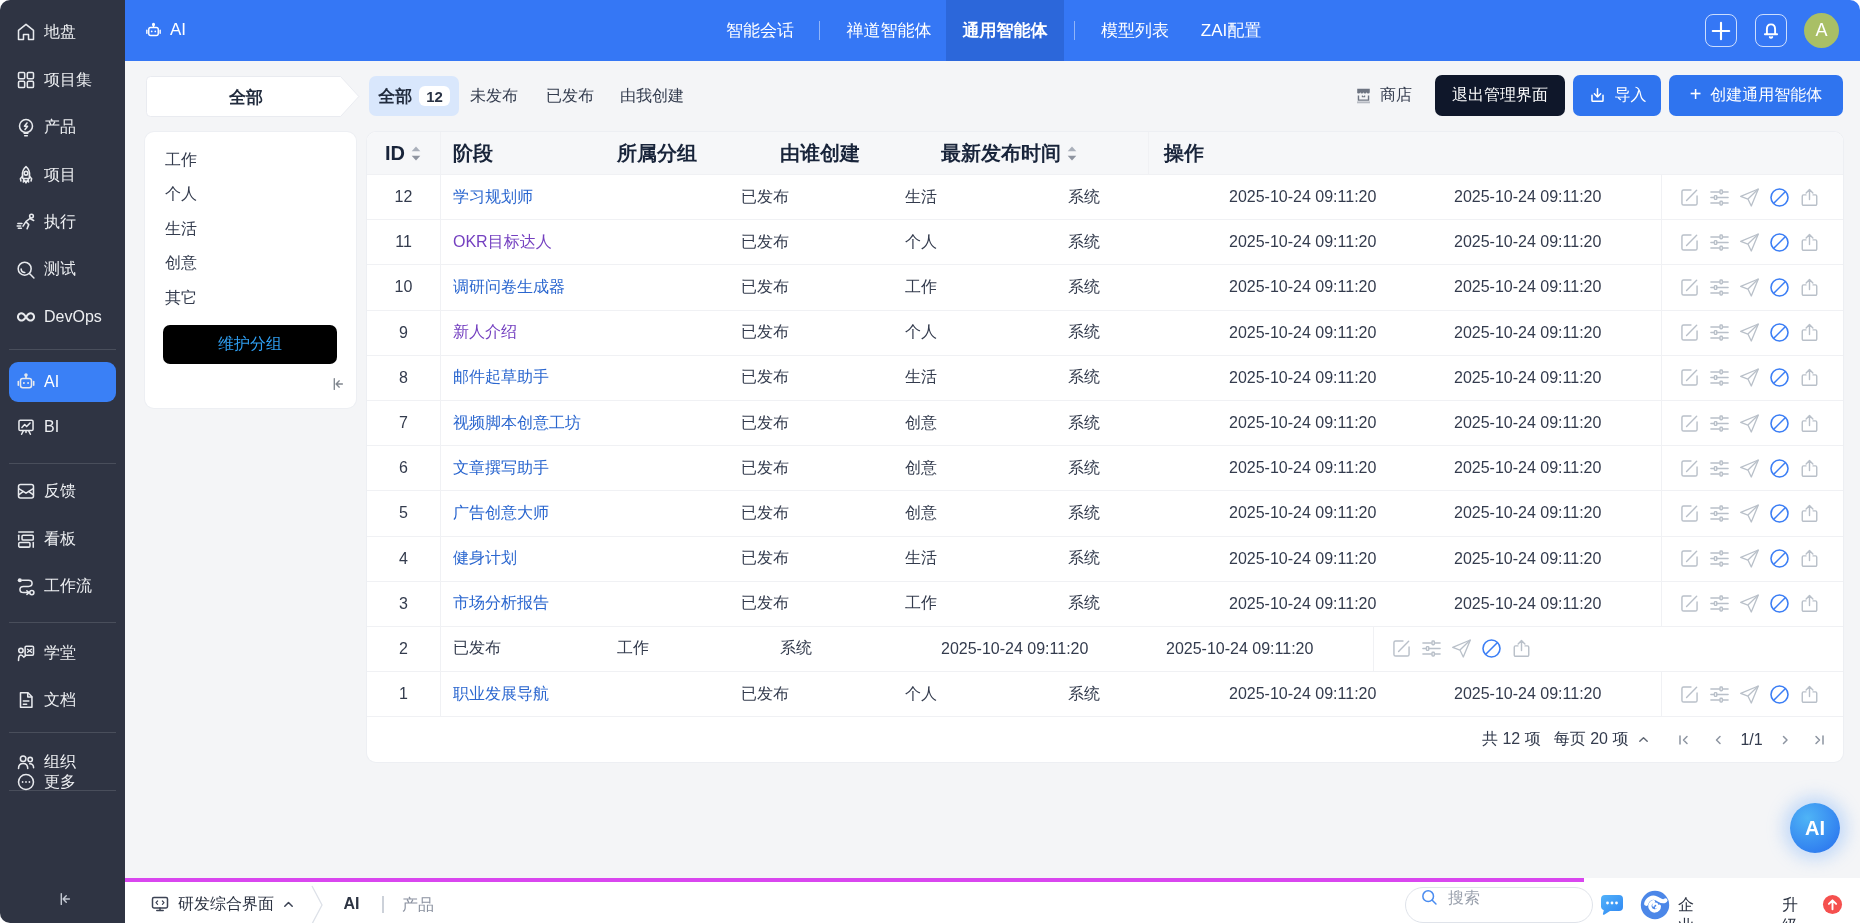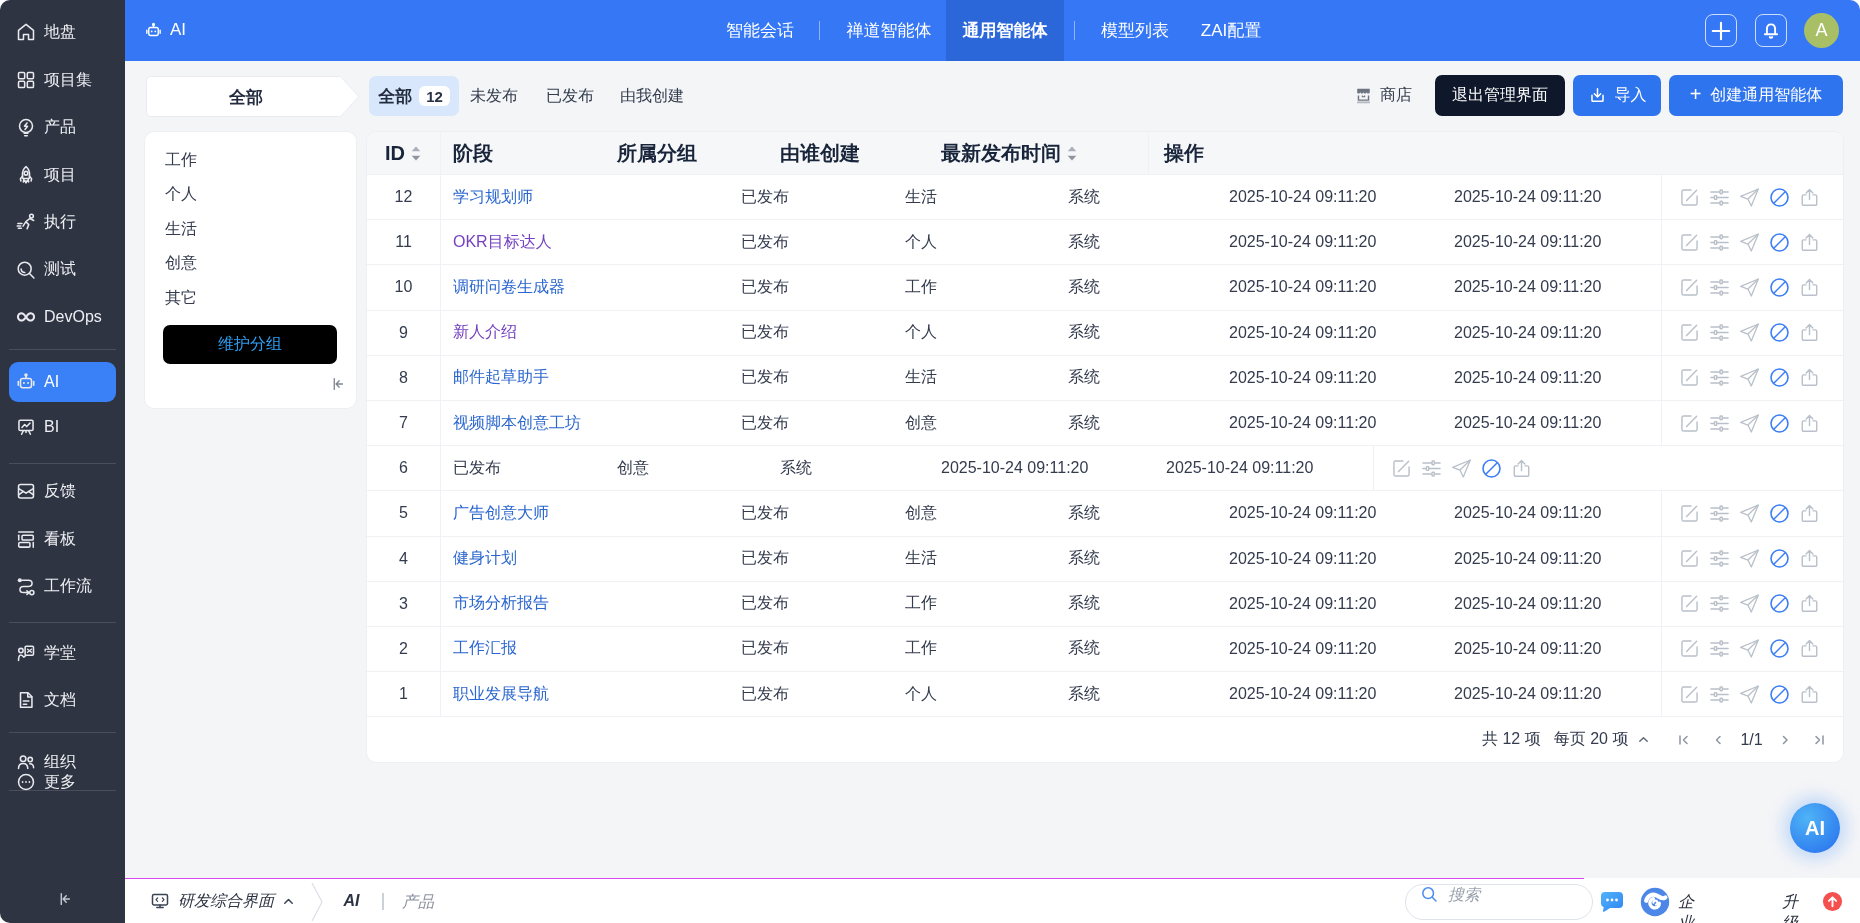--- a/index.html
+++ b/index.html
@@ -39,21 +39,21 @@
 .c0 { width:74px; justify-content:center; padding-left:0; border-right:1px solid #f0f1f4; }
 .c1 { width:288px; } .c2 { width:164px; } .c3 { width:163px; } .c4 { width:161px; }
 .c5 { width:225px; } .c6 { width:219px; }
 .c7 { width:182px; border-left:1px solid #f0f1f4; padding-left:15px; }
 a.lnk { color:#2a66cf; text-decoration:none; }
 a.vis { color:#7440c0; }
 .ops { display:flex; align-items:center; gap:9px; margin-left:2px; }
 #tfoot { position:absolute; left:0; bottom:0; width:1476px; height:45.6px; border-top:1px solid #f0f1f4; display:flex; align-items:center; font-size:16px; color:#333b4d; }
 .sorticon { margin-left:5px; }
 
-#botbar { position:absolute; left:125px; top:877.5px; width:1459px; height:45.5px; background:#fff; border-top:1px solid #d946ef; border-radius:0 0 10px 0;font-style:italic; }
+#botbar { position:absolute; left:125px; top:877.5px; width:1459px; height:45.5px; background:#fff; border-top:4px solid #d946ef; border-radius:0 0 10px 0; }
 #aifloat { position:absolute; left:1790px; top:803px; width:50px; height:50px; border-radius:50%; background:radial-gradient(circle at 35% 30%, #4fb4f6, #2e7bef 80%); box-shadow:0 0 16px 7px rgba(120,175,250,0.38); display:flex; align-items:center; justify-content:center; color:#fff; font-weight:bold; font-size:20px; }
 </style></head>
 <body>
 <div id="app">
 <div id="content">
 <svg id="crumb" width="214" height="41" viewBox="0 0 214 41">
         <path d="M4.5 0.5 H194.5 L212.8 20.5 L194.5 40.5 H4.5 A4 4 0 0 1 0.5 36.5 V4.5 A4 4 0 0 1 4.5 0.5 Z" fill="#fff" stroke="#e9ebf0"></path>
         <text x="100" y="26.5" text-anchor="middle" font-size="17" font-weight="bold" fill="#222c3e" font-family="Liberation Sans, sans-serif">全部</text>
       </svg>
 <div id="tabchip">
@@ -339,20 +339,23 @@
               </svg>
               <svg width="21" height="21" viewBox="0 0 20 20" fill="none" stroke="#b9c0c9" stroke-width="1.35" stroke-linecap="round" stroke-linejoin="round">
                 <path d="M6.6 7.5 H4.3 A1.2 1.2 0 0 0 3.1 8.7 V16.2 A1.2 1.2 0 0 0 4.3 17.4 H15.7 A1.2 1.2 0 0 0 16.9 16.2 V8.7 A1.2 1.2 0 0 0 15.7 7.5 H13.4"></path>
                 <path d="M10 12 V2.6 M6.8 5.6 L10 2.4 L13.2 5.6"></path>
               </svg>
             </div>
           </div>
         </div>
 <div class="trow">
           <div class="c c0">6</div>
+          <div class="c c1">
+            <a class="lnk" href="#">文章撰写助手</a>
+          </div>
           <div class="c c2">已发布</div>
           <div class="c c3">创意</div>
           <div class="c c4">系统</div>
           <div class="c c5 dt">2025-10-24 09:11:20</div>
           <div class="c c6 dt">2025-10-24 09:11:20</div>
           <div class="c c7">
             <div class="ops">
               <svg width="21" height="21" viewBox="0 0 20 20" fill="none" stroke="#b9c0c9" stroke-width="1.35" stroke-linecap="round" stroke-linejoin="round">
                 <path d="M17.2 8.6 V15.6 A1.6 1.6 0 0 1 15.6 17.2 H4.4 A1.6 1.6 0 0 1 2.8 15.6 V4.4 A1.6 1.6 0 0 1 4.4 2.8 H11.4"></path>
                 <path d="M7.2 12.8 L16.8 3.2"></path>
@@ -492,23 +495,20 @@
               </svg>
               <svg width="21" height="21" viewBox="0 0 20 20" fill="none" stroke="#b9c0c9" stroke-width="1.35" stroke-linecap="round" stroke-linejoin="round">
                 <path d="M6.6 7.5 H4.3 A1.2 1.2 0 0 0 3.1 8.7 V16.2 A1.2 1.2 0 0 0 4.3 17.4 H15.7 A1.2 1.2 0 0 0 16.9 16.2 V8.7 A1.2 1.2 0 0 0 15.7 7.5 H13.4"></path>
                 <path d="M10 12 V2.6 M6.8 5.6 L10 2.4 L13.2 5.6"></path>
               </svg>
             </div>
           </div>
         </div>
 <div class="trow">
           <div class="c c0">2</div>
-          <div class="c c1">
-            <a class="lnk" href="#">工作汇报</a>
-          </div>
           <div class="c c2">已发布</div>
           <div class="c c3">工作</div>
           <div class="c c4">系统</div>
           <div class="c c5 dt">2025-10-24 09:11:20</div>
           <div class="c c6 dt">2025-10-24 09:11:20</div>
           <div class="c c7">
             <div class="ops">
               <svg width="21" height="21" viewBox="0 0 20 20" fill="none" stroke="#b9c0c9" stroke-width="1.35" stroke-linecap="round" stroke-linejoin="round">
                 <path d="M17.2 8.6 V15.6 A1.6 1.6 0 0 1 15.6 17.2 H4.4 A1.6 1.6 0 0 1 2.8 15.6 V4.4 A1.6 1.6 0 0 1 4.4 2.8 H11.4"></path>
                 <path d="M7.2 12.8 L16.8 3.2"></path>

